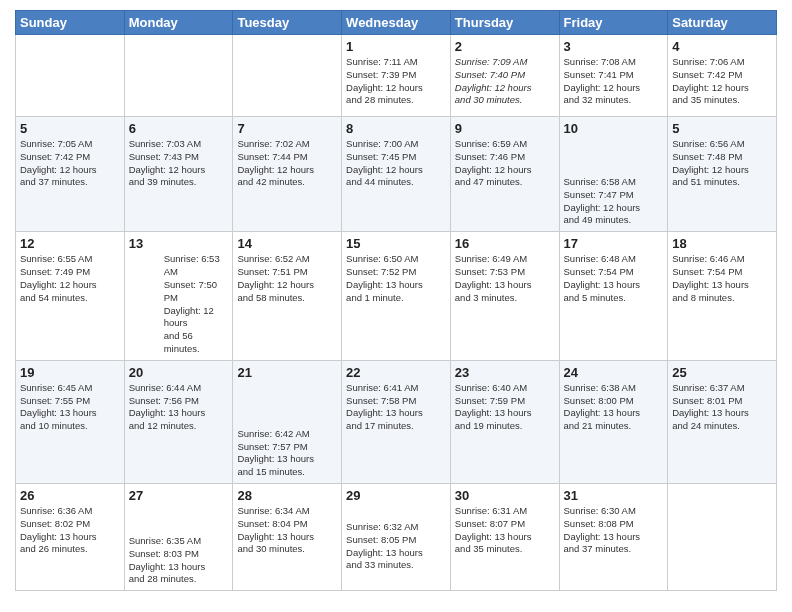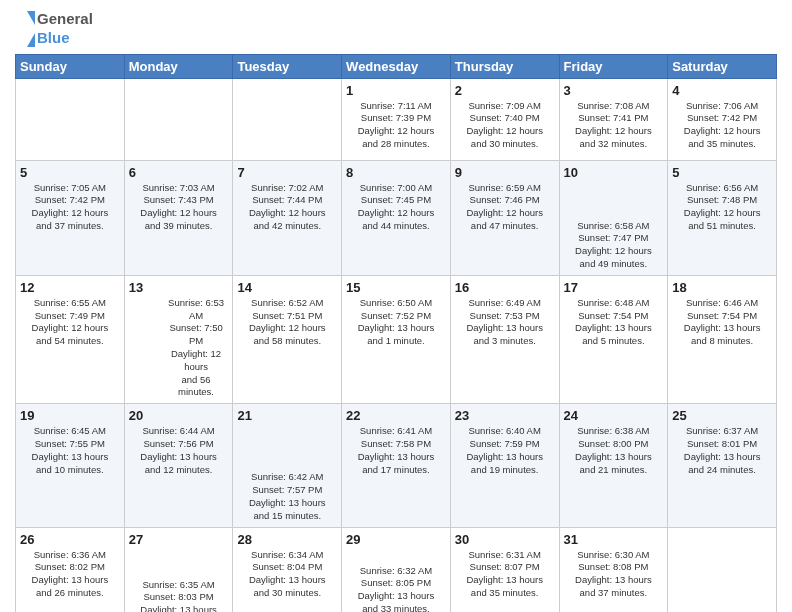--- a/index.html
+++ b/index.html
@@ -67,55 +67,35 @@
       font-size: 13px;
       font-weight: bold;
       color: #222;
       display: block;
       margin-bottom: 2px;
     }
     .day-info {
       font-size: 9.5px;
       color: #333;
       line-height: 1.35;
-      text-align: center;
     }
     tbody tr:nth-child(odd) td {
       background: #fff;
     }
     tbody tr:nth-child(even) td {
       background: #f2f5fa;
     }
     .empty {
       background: #fff !important;
     }
   </style>
 </head>
 <body>
 
 <div class="page">
-  <div class="header">
-    <div class="logo">
-    <div style="display:flex;align-items:center;gap:2px;">
-      <svg width="20" height="36" viewBox="0 0 20 36">
-        <polygon points="0,0 20,0 20,36 0,36" fill="none"></polygon>
-        <polygon points="12,0 20,0 20,14" fill="#4a90d9"></polygon>
-        <polygon points="12,36 20,36 20,22" fill="#4a90d9"></polygon>
-      </svg>
-      <div>
-        <div style="font-size:15px;font-weight:bold;color:#555;line-height:1.25;">General</div>
-        <div style="font-size:15px;font-weight:bold;color:#4a90d9;line-height:1.25;">Blue</div>
-      </div>
-    </div>
-  </div>
-    <div class="title-block">
-      <div class="month-title"></div>
-      <div class="subtitle"></div>
-    </div>
-  </div>
 
   <table>
     <thead>
       <tr>
       <th>Sunday</th>
           <th>Monday</th>
           <th>Tuesday</th>
           <th>Wednesday</th>
           <th>Thursday</th>
           <th>Friday</th>
@@ -129,21 +109,21 @@
           <td class="empty"></td>
           <td>
             <span class="day-num">1</span>
             <div class="day-info" style="white-space: pre-line;">Sunrise: 7:11 AM
 Sunset: 7:39 PM
 Daylight: 12 hours
 and 28 minutes.</div>
           </td>
           <td>
             <span class="day-num">2</span>
-            <div class="day-info" style="white-space: pre-line;">Sunrise: 7:09 AM
+            <div class="day-info" style="white-space: pre-line; font-style: italic;">Sunrise: 7:09 AM
 Sunset: 7:40 PM
 Daylight: 12 hours
 and 30 minutes.</div>
           </td>
           <td>
             <span class="day-num">3</span>
             <div class="day-info" style="white-space: pre-line;">Sunrise: 7:08 AM
 Sunset: 7:41 PM
 Daylight: 12 hours
 and 32 minutes.</div>

